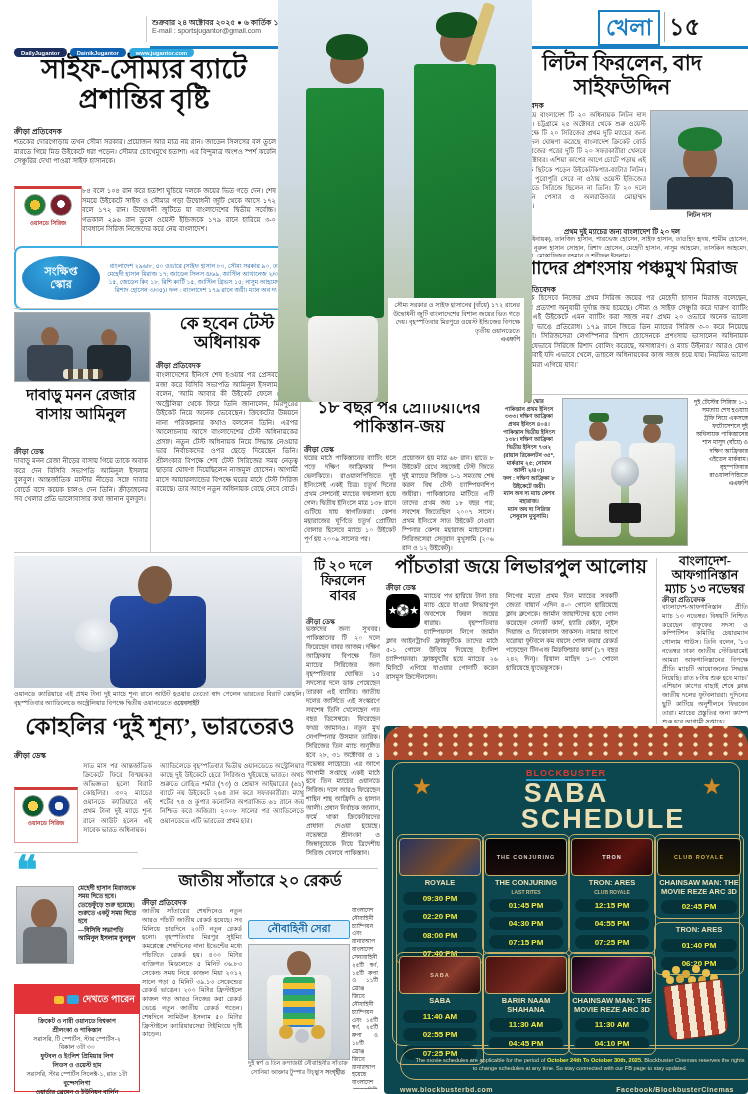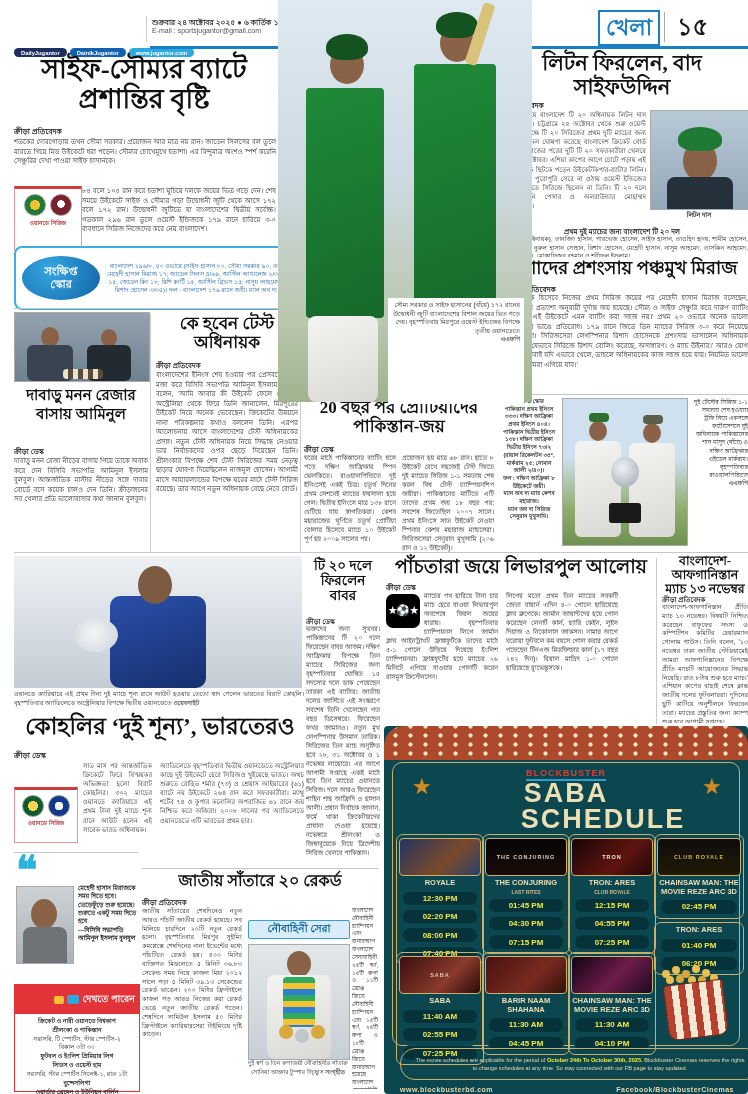--- a/index.html
+++ b/index.html
@@ -101,21 +101,21 @@
 
   <div class="abs" style="left:14px;top:48px;display:flex;gap:3px;">
     <span class="pill" style="background:#1d2f5e;">DailyJugantor</span>
     <span class="pill" style="background:#1260b0;">DainikJugantor</span>
     <span class="pill" style="background:#2fa8e0;">www.jugantor.com</span>
   </div>
   <div class="abs vline" style="left:146px;top:16px;height:26px;"></div>
   <div class="abs" style="left:152px;top:17px;font-size:7.5px;font-weight:bold;color:#333;">শুক্রবার ২৪ অক্টোবর ২০২৫ ● ৬ কার্তিক ১৪৩২</div>
   <div class="abs" style="left:152px;top:27px;font-size:7px;color:#555;">E-mail : sportsjugantor@gmail.com</div>
   <div class="abs" id="section-box" style="left:598px;top:10px;">খেলা</div>
-  <div class="abs" style="left:664px;top:12px;font-size:24px;font-weight:900;border-left:1px solid #aaa;padding-left:12px;height:30px;line-height:30px;">১৫</div>
+  <div class="abs" style="left:664px;top:12px;font-size:24px;font-weight:900;border-left:1px solid #aaa;padding-left:4px;height:30px;line-height:30px;">১৫</div>
   <div class="abs" style="left:150px;top:46px;width:598px;height:3px;background:#1b7fc3;z-index:1;"></div>
 
   <div class="ph sky" style="left:278px;top:0;width:254px;height:402px;z-index:2;">
     <div class="figure jersey" style="left:28px;top:88px;width:78px;height:230px;"></div>
     <div class="head" style="left:52px;top:46px;width:34px;height:38px;"></div>
     <div class="helmet" style="left:48px;top:34px;width:42px;height:26px;"></div>
     <div class="figure jersey" style="left:136px;top:64px;width:82px;height:260px;"></div>
     <div class="head" style="left:162px;top:24px;width:34px;height:38px;"></div>
     <div class="helmet" style="left:158px;top:12px;width:42px;height:26px;"></div>
     <div class="figure" style="left:196px;top:2px;width:12px;height:64px;background:#d9c27a;transform:rotate(18deg);"></div>
@@ -176,21 +176,21 @@
   </div>
   <div class="abs hl" style="left:14px;top:386px;width:134px;font-size:15px;line-height:1.25;">দাবাড়ু মনন রেজার বাসায় আমিনুল</div>
   <div class="abs byline" style="left:14px;top:446px;font-size:7px;">ক্রীড়া ডেস্ক</div>
   <div class="abs bt" style="left:14px;top:456px;width:134px;height:96px;">দাবাড়ু মনন রেজা নীড়ের বাসায় গিয়ে তাকে অবাক করে দেন বিসিবি সভাপতি আমিনুল ইসলাম বুলবুল। আন্তর্জাতিক মাস্টার নীড়ের সঙ্গে দাবার বোর্ডে বসে কয়েক চালও দেন তিনি। ক্রীড়াঙ্গনের সব খেলার প্রতি ভালোবাসার কথা জানান বুলবুল।</div>
 
   <div class="abs hl" style="left:156px;top:314px;width:142px;font-size:17px;">কে হবেন টেস্ট অধিনায়ক</div>
   <div class="abs byline" style="left:156px;top:360px;font-size:7px;">ক্রীড়া প্রতিবেদক</div>
   <div class="abs bt" style="left:156px;top:370px;width:142px;height:182px;">বাংলাদেশের ইনিংস শেষ হওয়ার পর প্রেসবক্সে এসে মজা করে বিসিবি সভাপতি আমিনুল ইসলাম বুলবুল বলেন, 'আমি আবার কী উইকেট ফেলে গেলাম!' অস্ট্রেলিয়া থেকে ফিরে তিনি জানালেন, মিরপুরের উইকেট নিয়ে অনেক ভেবেছেন। ক্রিকেটের উন্নয়নে নানা পরিকল্পনার কথাও বললেন তিনি। এরপর আলোচনায় আসে বাংলাদেশের টেস্ট অধিনায়কের প্রসঙ্গ। নতুন টেস্ট অধিনায়ক নিয়ে সিদ্ধান্ত নেওয়ার ভার নির্বাচকদের ওপর ছেড়ে দিয়েছেন তিনি। শ্রীলংকার বিপক্ষে শেষ টেস্ট সিরিজের সময় নেতৃত্ব ছাড়ার ঘোষণা দিয়েছিলেন নাজমুল হোসেন। আগামী মাসে আয়ারল্যান্ডের বিপক্ষে ঘরের মাঠে টেস্ট সিরিজ রয়েছে। তার আগে নতুন অধিনায়ক বেছে নেবে বোর্ড।</div>
 
   <div class="abs rule" style="left:304px;top:394px;width:444px;height:1px;"></div>
-  <div class="abs hl" style="left:304px;top:398px;width:190px;font-size:17px;">20 বছর পর প্রোটিয়াদের পাকিস্তান-জয়</div>
+  <div class="abs hl" style="left:304px;top:398px;width:190px;font-size:17px;">১৮ বছর পর প্রোটিয়াদের পাকিস্তান-জয়</div>
   <div class="abs byline" style="left:304px;top:444px;font-size:7px;">ক্রীড়া ডেস্ক</div>
   <div class="abs bt" style="left:304px;top:454px;width:92px;height:98px;font-size:6.4px;">ঘরের মাঠে পাকিস্তানের ব্যাটিং ধসে পড়ে দক্ষিণ আফ্রিকার স্পিন ভেলকিতে। রাওয়ালপিন্ডিতে দুই ইনিংসেই একই চিত্র। চতুর্থ দিনের প্রথম সেশনেই ম্যাচের ফয়সালা হয়ে গেল। দ্বিতীয় ইনিংসে মাত্র ১৩৮ রানে গুটিয়ে যায় স্বাগতিকরা। কেশব মহারাজের ঘূর্ণিতে চতুর্থ প্রোটিয়া বোলার হিসেবে ম্যাচে ১০ উইকেট পূর্ণ হয় ২০০৯ সালের পর।</div>
   <div class="abs bt" style="left:402px;top:454px;width:92px;height:98px;font-size:6.4px;">প্রয়োজন হয় মাত্র ৬৮ রান। হাতে ৮ উইকেট রেখে সহজেই টেস্ট জিতে দুই ম্যাচের সিরিজ ১-১ সমতায় শেষ করল বিশ্ব টেস্ট চ্যাম্পিয়নশিপ জয়ীরা। পাকিস্তানের মাটিতে এটি তাদের প্রথম জয় ১৮ বছর পর; সবশেষ জিতেছিল ২০০৭ সালে। প্রথম ইনিংসে সাত উইকেট নেওয়া স্পিনার কেশব মহারাজ ম্যাচসেরা। সিরিজসেরা সেনুরান মুথুসামি (২০৬ রান ও ১২ উইকেট)।</div>
   <div class="abs cap preline" style="left:500px;top:398px;width:58px;height:154px;font-size:5.7px;text-align:center;font-weight:bold;color:#333;">সংক্ষিপ্ত স্কোর
 পাকিস্তান প্রথম ইনিংস ৩৩৩। দক্ষিণ আফ্রিকা প্রথম ইনিংস ৪০৪। পাকিস্তান দ্বিতীয় ইনিংস ১৩৮। দক্ষিণ আফ্রিকা দ্বিতীয় ইনিংস ৭৩/২ (রায়ান রিকেলটন ৩৫*, মার্করাম ২৫; নোমান আলী ২/৪০)।
 ফল : দক্ষিণ আফ্রিকা ৮ উইকেটে জয়ী।
 ম্যান অব দ্য ম্যাচ কেশব মহারাজ।
 ম্যান অব দ্য সিরিজ সেনুরান মুথুসামি।</div>
   <div class="ph ph-border" style="left:562px;top:398px;width:124px;height:146px;background:linear-gradient(180deg,#cfe0ee 0 40%,#8fae6e 75%,#6f9150 100%);">
     <div class="head" style="left:26px;top:22px;width:18px;height:20px;"></div>
@@ -305,21 +305,21 @@
     <div id="ad-panel"></div>
     <div class="abs adstar" style="left:28px;top:48px;">★</div>
     <div class="abs adstar" style="left:318px;top:48px;">★</div>
     <div class="abs" id="brand" style="left:0;top:42px;width:364px;"><span>BLOCKBUSTER</span></div>
     <div class="abs adtitle" style="left:0;top:54px;width:364px;">SABA</div>
     <div class="abs adtitle" style="left:0;top:80px;width:438px;">SCHEDULE</div>
     <div id="mrow1">
         <div class="mcard" style="left: 12px; top: 108px; width: 80px;">
           <div class="poster p-utshob"></div>
           <div class="mtitle">ROYALE</div>
-          <div class="tpill">12:30 PM</div>
+          <div class="tpill">09:30 PM</div>
           <div class="tpill">02:20 PM</div>
           <div class="tpill">08:00 PM</div>
           <div class="tpill">07:40 PM</div>
         </div>
         <div class="mcard" style="left: 98px; top: 108px; width: 80px;">
           <div class="poster p-conjuring">THE CONJURING</div>
           <div class="mtitle">THE CONJURING</div>
           <div class="msub">LAST RITES</div>
           <div class="tpill">01:45 PM</div>
           <div class="tpill">04:30 PM</div>

